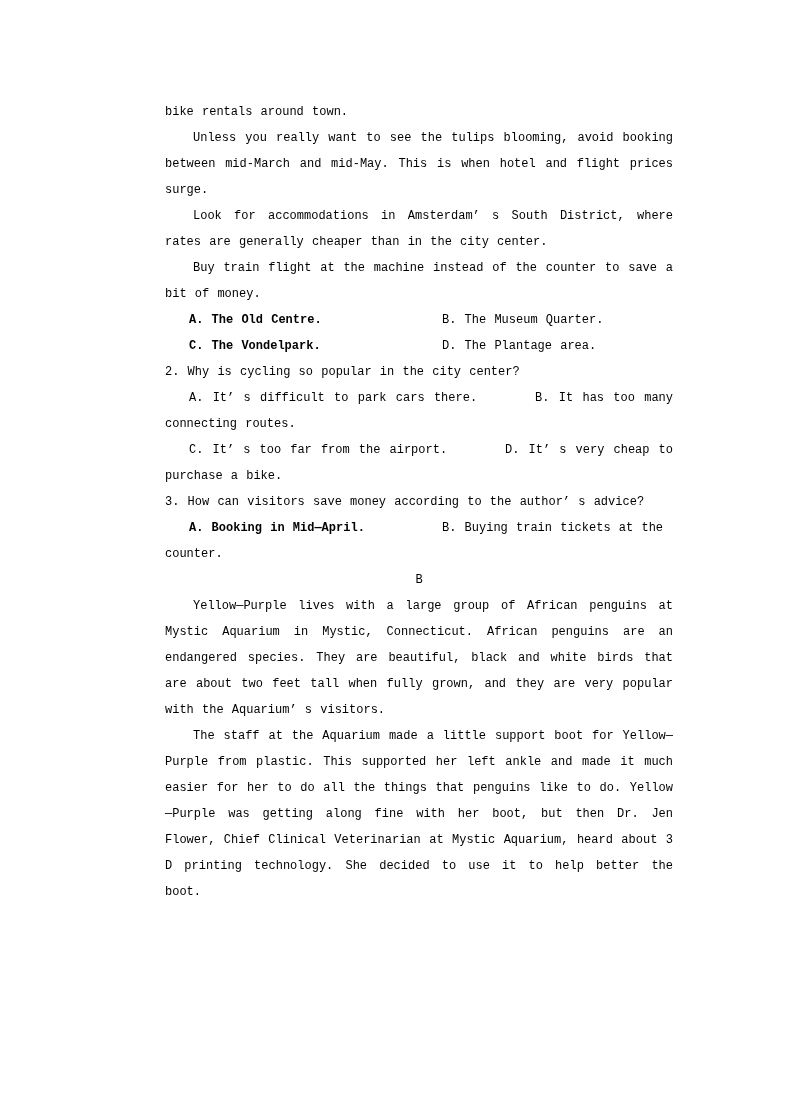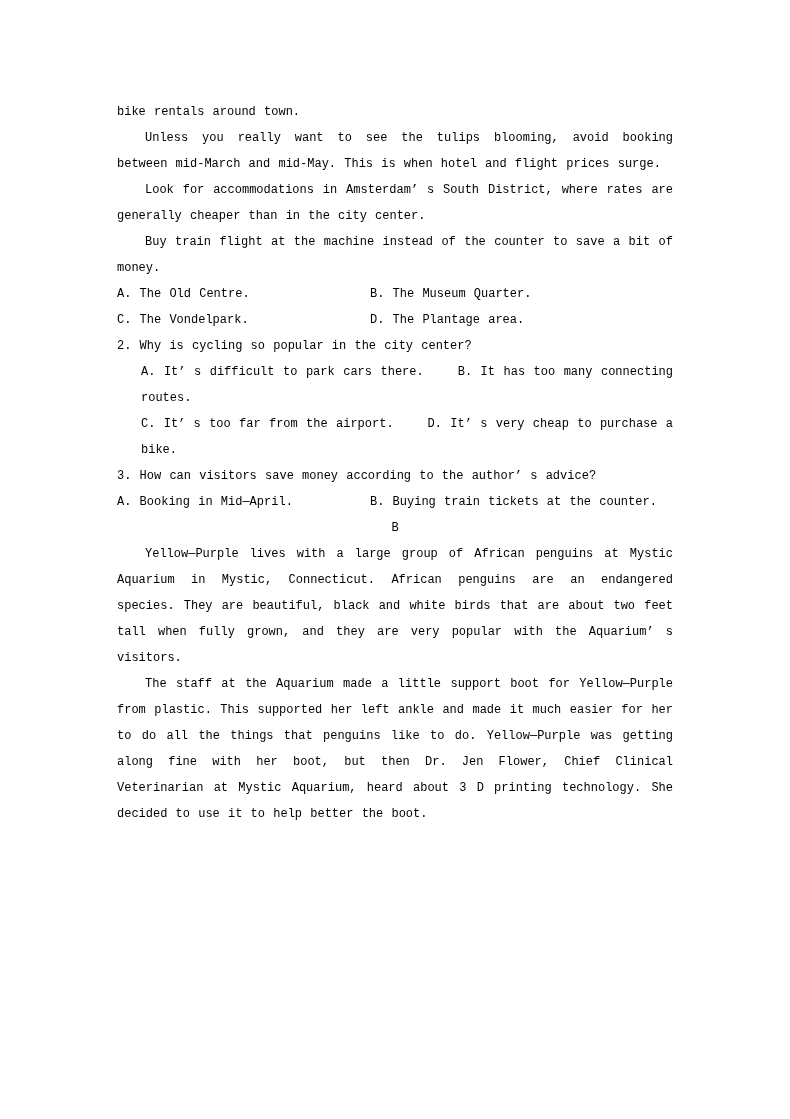--- a/index.html
+++ b/index.html
@@ -1,15 +1,15 @@
 <!DOCTYPE html>
 <html><head>
 <meta charset="utf-8">
 <style>
-  * { box-sizing: border-box; }
+  * { box-sizing: border-box; padding-left: 24px; }
   html, body { margin: 0; padding: 0; }
   body {
     width: 790px;
     height: 1119px;
     background: #ffffff;
     color: #000000;
     font-family: "Liberation Mono", "DejaVu Sans Mono", monospace;
     font-size: 12px;
   }
   .page {
@@ -18,22 +18,22 @@
     height: 1119px;
     background: #ffffff;
     overflow: hidden;
   }
   .content {
     padding: 99px 117px 0 117px; 
   }
   p { margin: 0; line-height: 26px; word-spacing: 1px; }
   .line { text-align: left; }
   .para { text-indent: 28px; text-align: justify; }
-  .wrap { text-align: justify; margin-left: 24px; }
-  .cols .opt-a { display: inline-block; width: 253px; }
+  .wrap { text-align: justify; }
+  .cols .opt-a { display: inline-block; width: 253px; font-weight: bold; }
   .gap { display: inline-block; width: 34px; }
   .center { text-align: center; }
 </style>
 </head>
 <body>
 
 <div class="page">
   <div class="content">
 
     <p class="line">bike rentals around town.</p>

